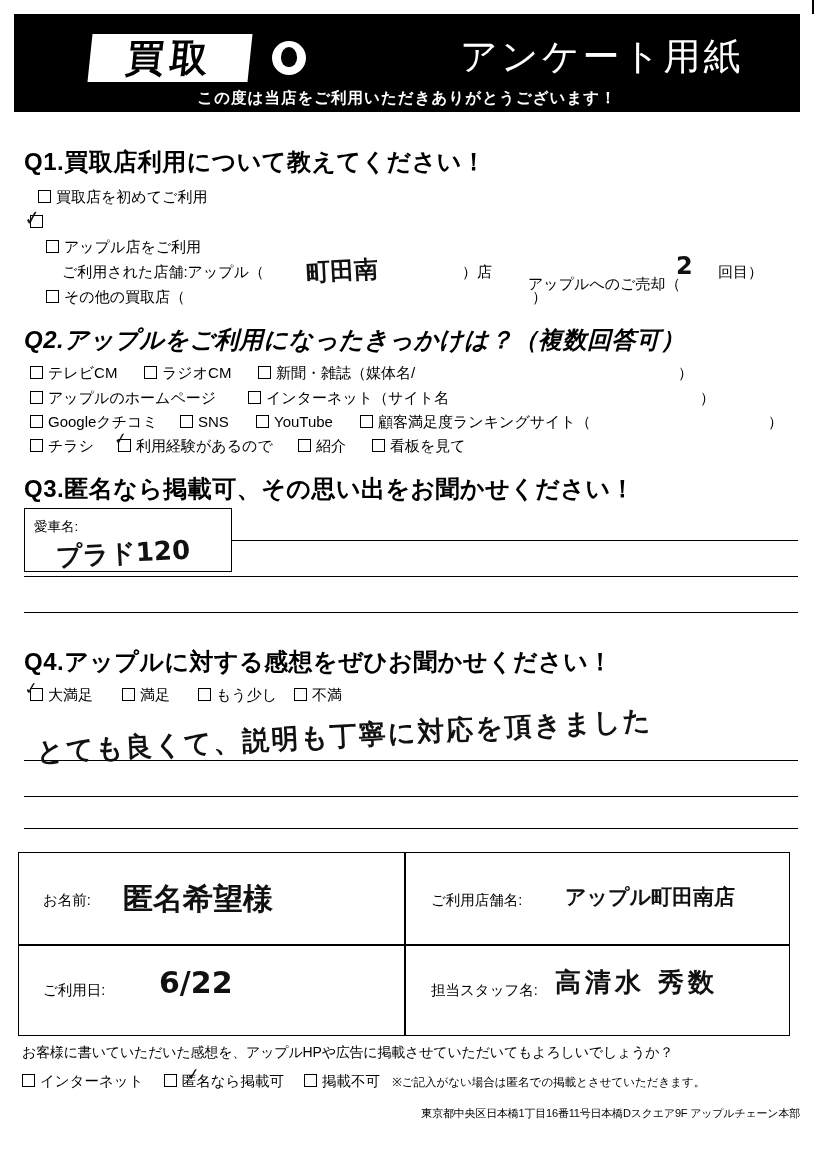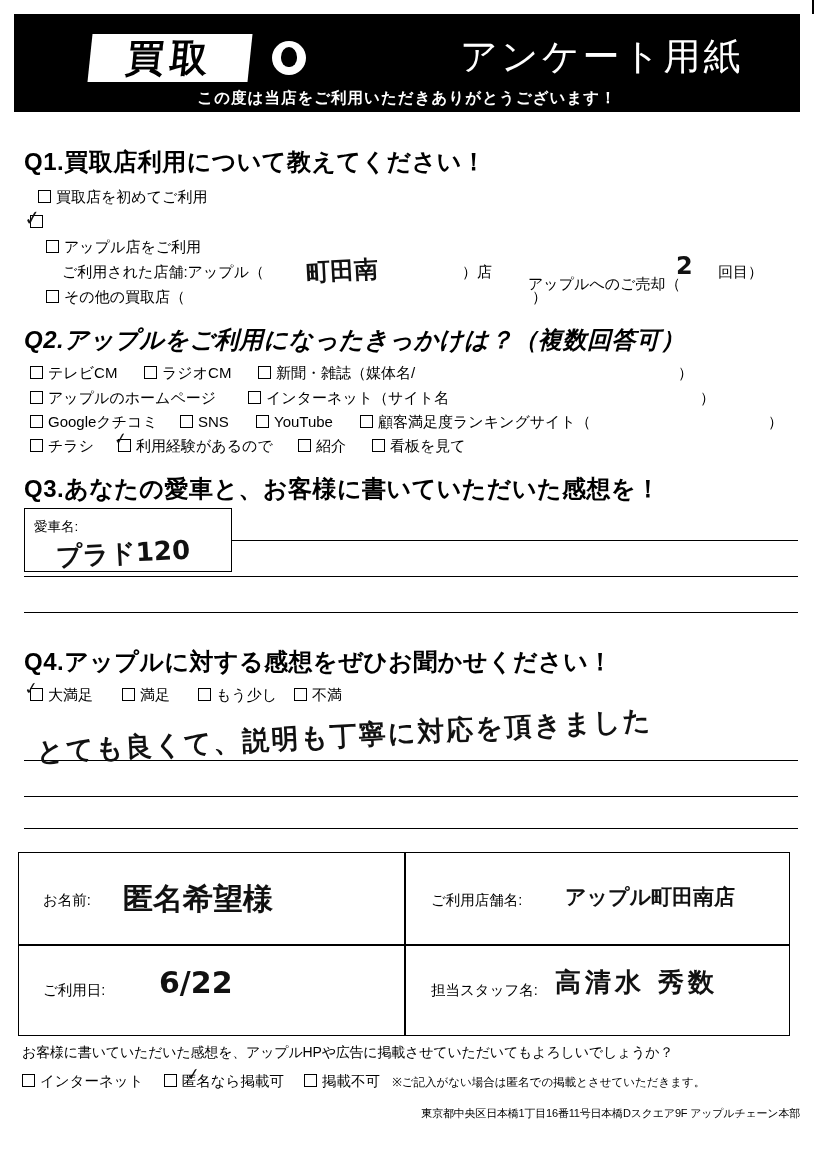--- a/index.html
+++ b/index.html
@@ -301,21 +301,21 @@
     <span class="cb"></span><span>利用経験があるので</span>
   </div>
   <div class="check-mark" style="left:114px; top:429px; font-size:16px;">✓</div>
   <div class="line" style="left:298px; top:437px;">
     <span class="cb"></span><span>紹介</span>
   </div>
   <div class="line" style="left:372px; top:437px;">
     <span class="cb"></span><span>看板を見て</span>
   </div>
 
-  <div class="qhead" style="left:24px; top:473px;">Q3.あなたの愛車と、お客様に書いていただいた感想を！</div>
+  <div class="qhead" style="left:24px; top:473px;">Q3.匿名なら掲載可、その思い出をお聞かせください！</div>
 
   <div class="box" style="left:24px; top:508px; width:206px; height:62px;"></div>
   <div class="line small" style="left:34px; top:518px;">愛車名:</div>
   <div class="hand" style="left:56px; top:536px; font-size:26px;">プラド120</div>
 
   <div class="rule" style="left:232px; top:540px; width:566px;"></div>
   <div class="rule" style="left:24px; top:576px; width:774px;"></div>
   <div class="rule" style="left:24px; top:612px; width:774px;"></div>
 
   <div class="qhead" style="left:24px; top:646px;">Q4.アップルに対する感想をぜひお聞かせください！</div>

